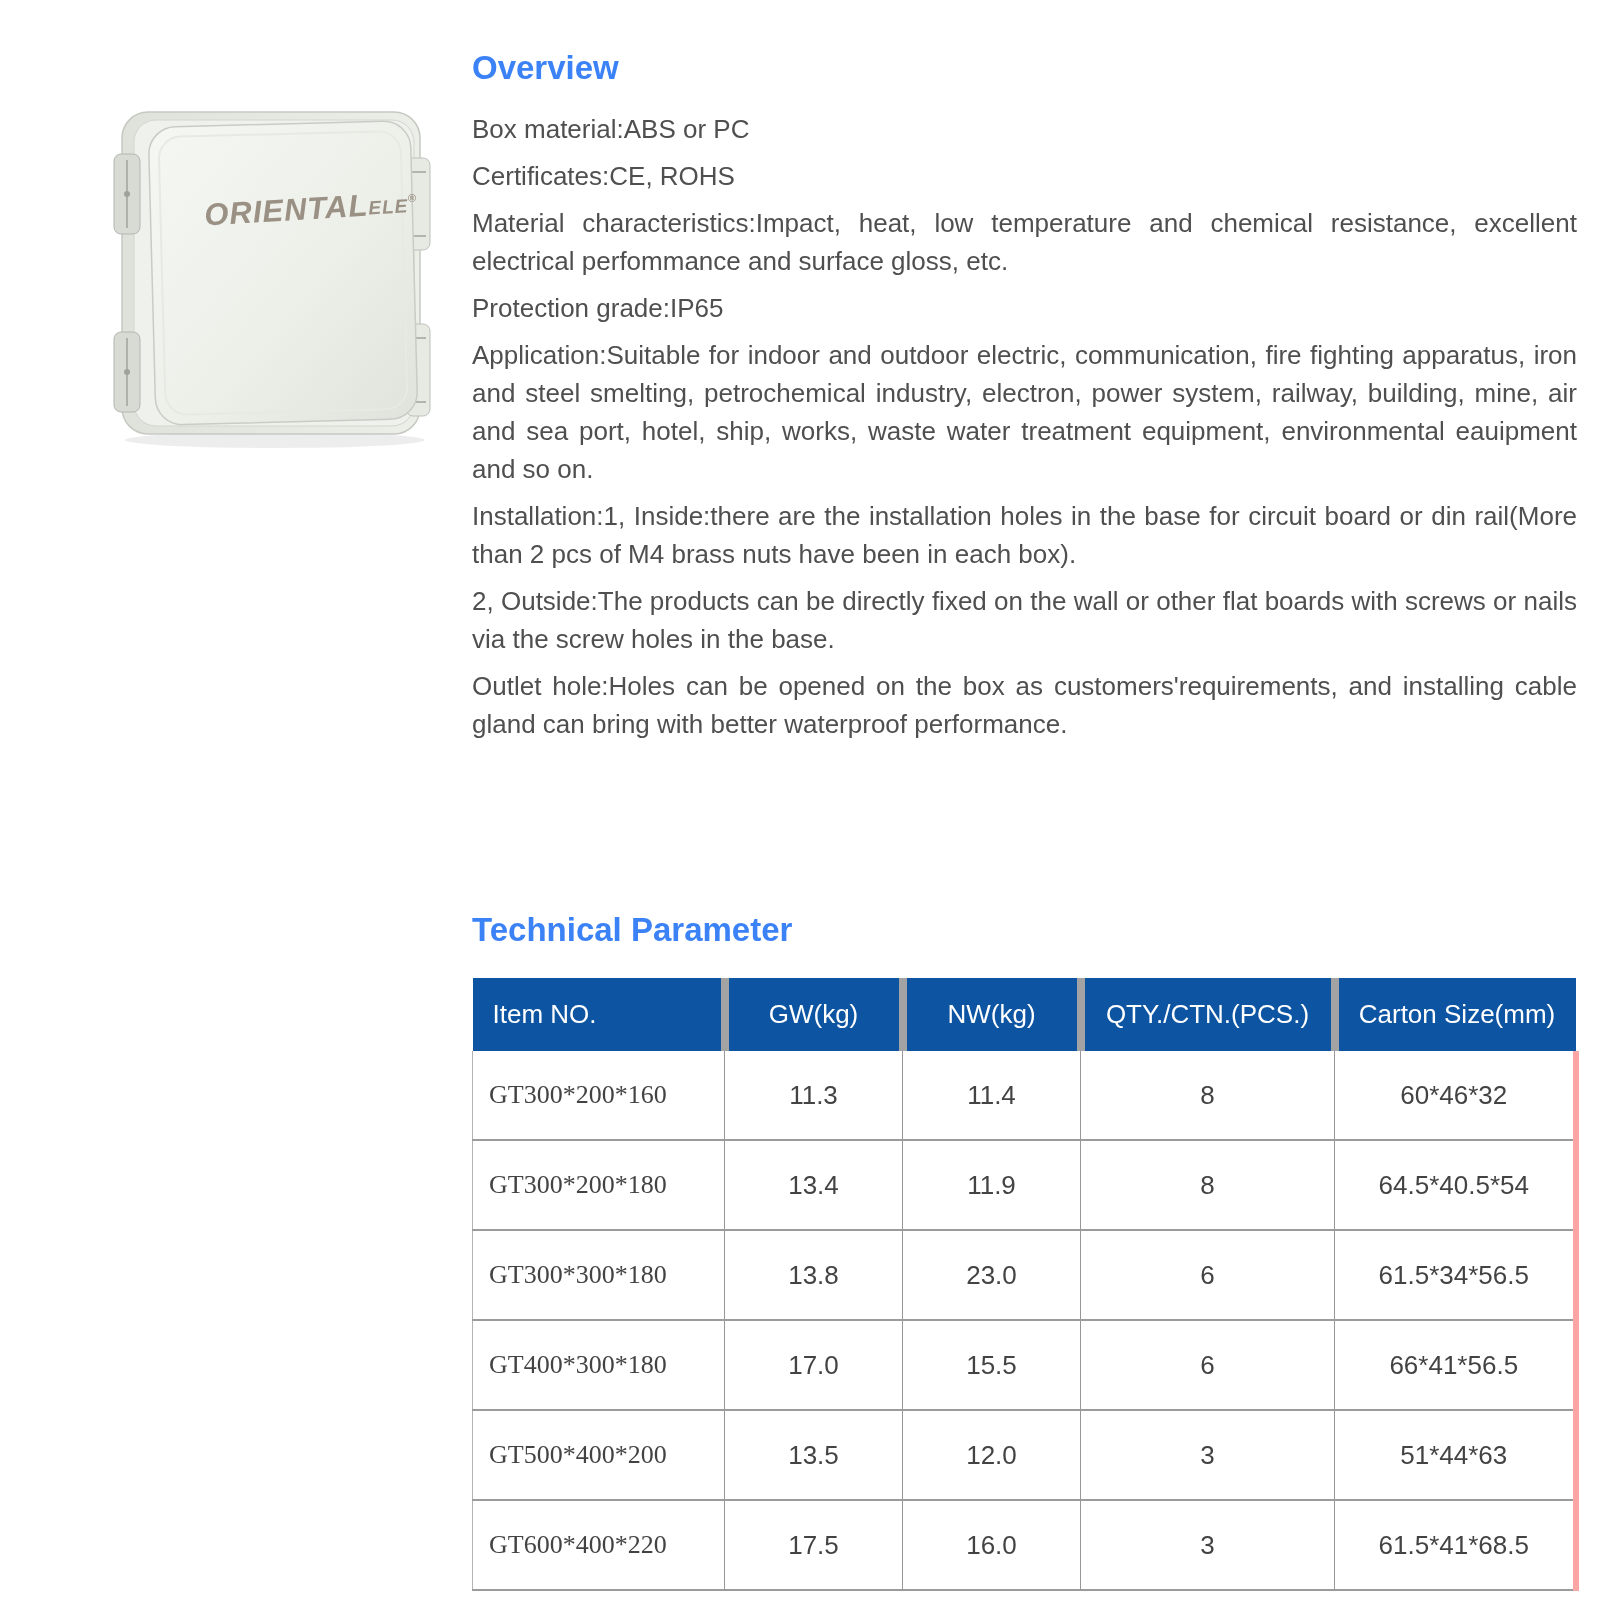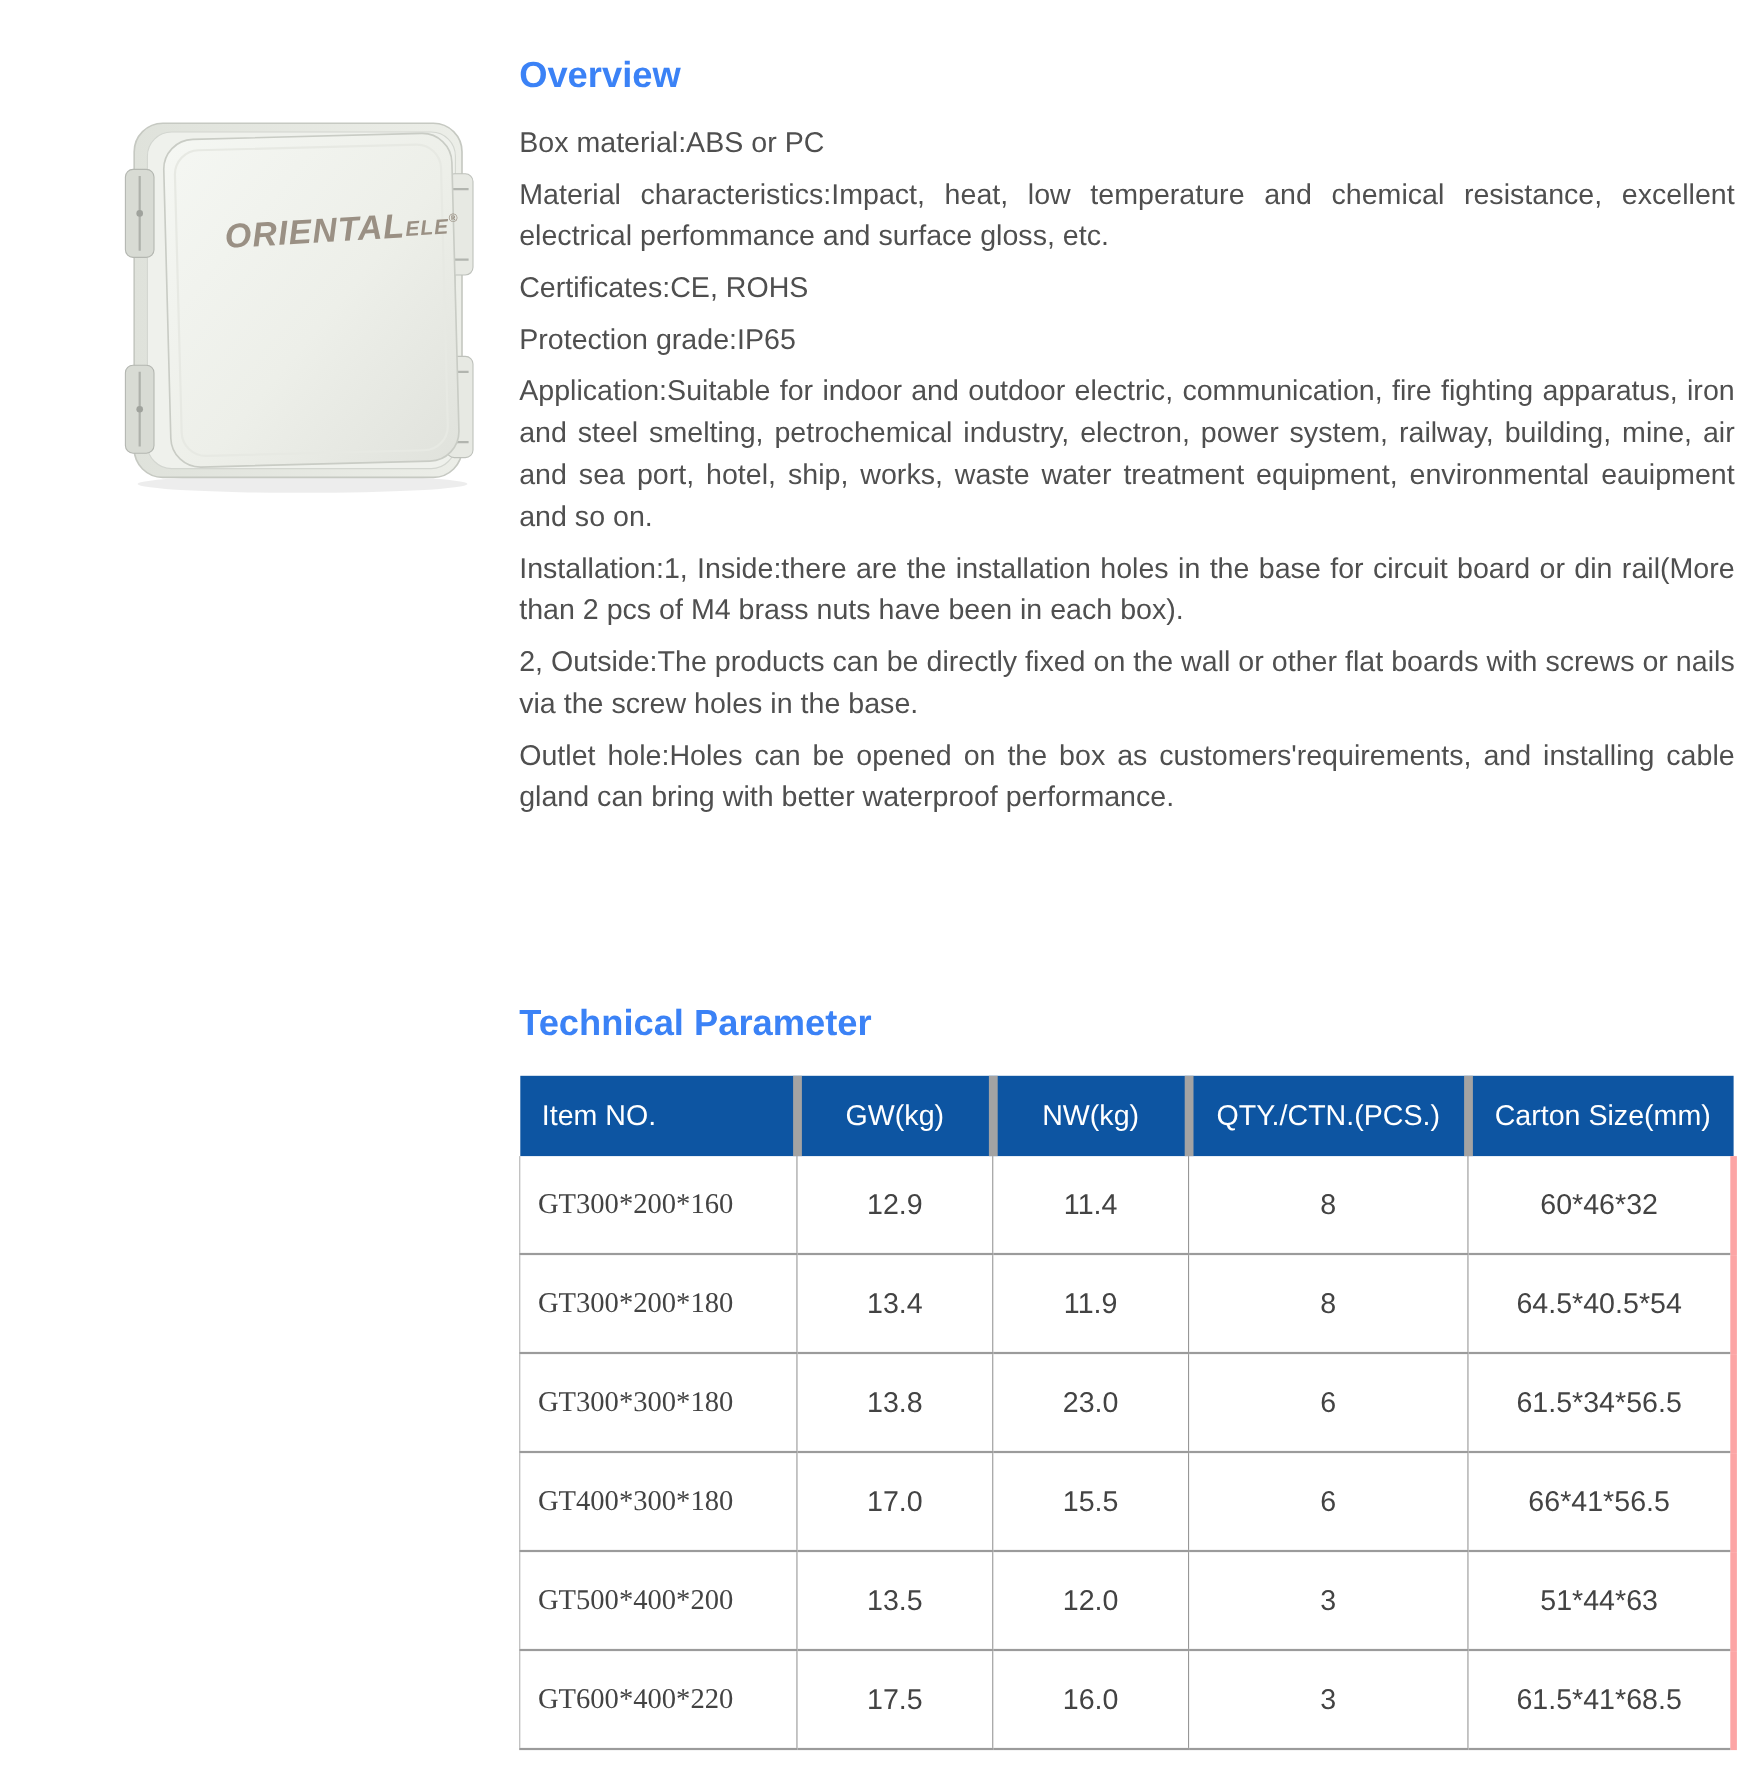--- a/index.html
+++ b/index.html
@@ -104,22 +104,22 @@
     </g>
   </svg>
 </figure>
 
 <main class="content">
 
   <section>
     <h2 class="section-title">Overview</h2>
     <div>
         <p class="para">Box material:ABS or PC</p>
+        <p class="para">Certificates:CE, ROHS</p>
         <p class="para">Material characteristics:Impact, heat, low temperature and chemical resistance, excellent electrical perfommance and surface gloss, etc.</p>
-        <p class="para">Certificates:CE, ROHS</p>
         <p class="para">Protection grade:IP65</p>
         <p class="para">Application:Suitable for indoor and outdoor electric, communication, fire fighting apparatus, iron and steel smelting, petrochemical industry, electron, power system, railway, building, mine, air and sea port, hotel, ship, works, waste water treatment equipment, environmental eauipment and so on.</p>
         <p class="para">Installation:1, Inside:there are the installation holes in the base for circuit board or din rail(More than 2 pcs of M4 brass nuts have been in each box).</p>
         <p class="para">2, Outside:The products can be directly fixed on the wall or other flat boards with screws or nails via the screw holes in the base.</p>
         <p class="para">Outlet hole:Holes can be opened on the box as customers'requirements, and installing cable gland can bring with better waterproof performance.</p>
       </div>
   </section>
 
   <section class="tech-section">
     <h2 class="section-title">Technical Parameter</h2>
@@ -136,21 +136,21 @@
             <th>Item NO.</th>
             <th>GW(kg)</th>
             <th>NW(kg)</th>
             <th>QTY./CTN.(PCS.)</th>
             <th>Carton Size(mm)</th>
           </tr>
       </thead>
       <tbody>
           <tr>
             <td>GT300*200*160</td>
-            <td>12.9</td>
+            <td>11.3</td>
             <td>11.4</td>
             <td>8</td>
             <td>60*46*32</td>
           </tr>
           <tr>
             <td>GT300*200*180</td>
             <td>13.4</td>
             <td>11.9</td>
             <td>8</td>
             <td>64.5*40.5*54</td>

